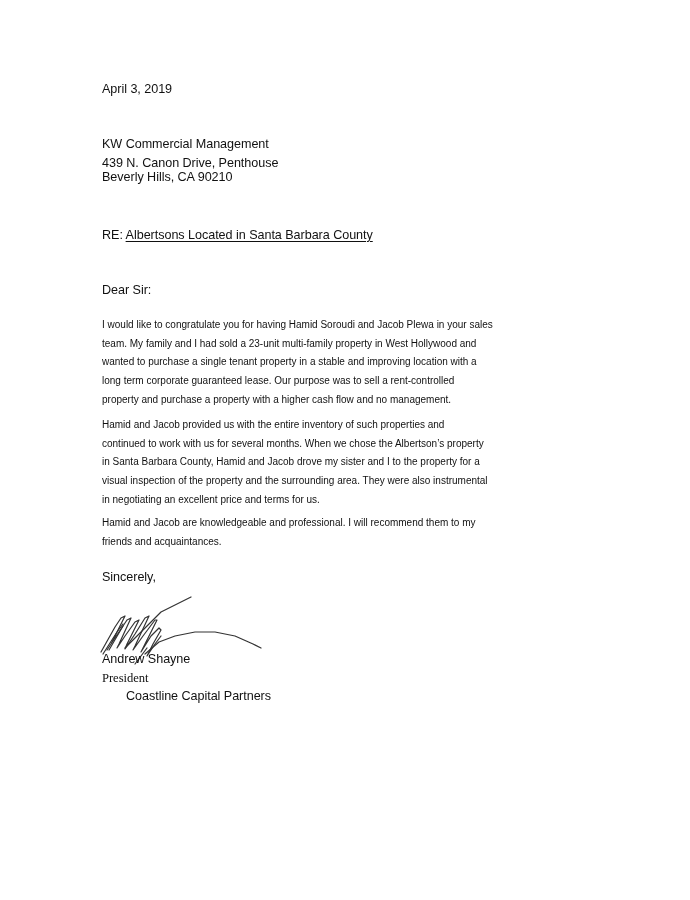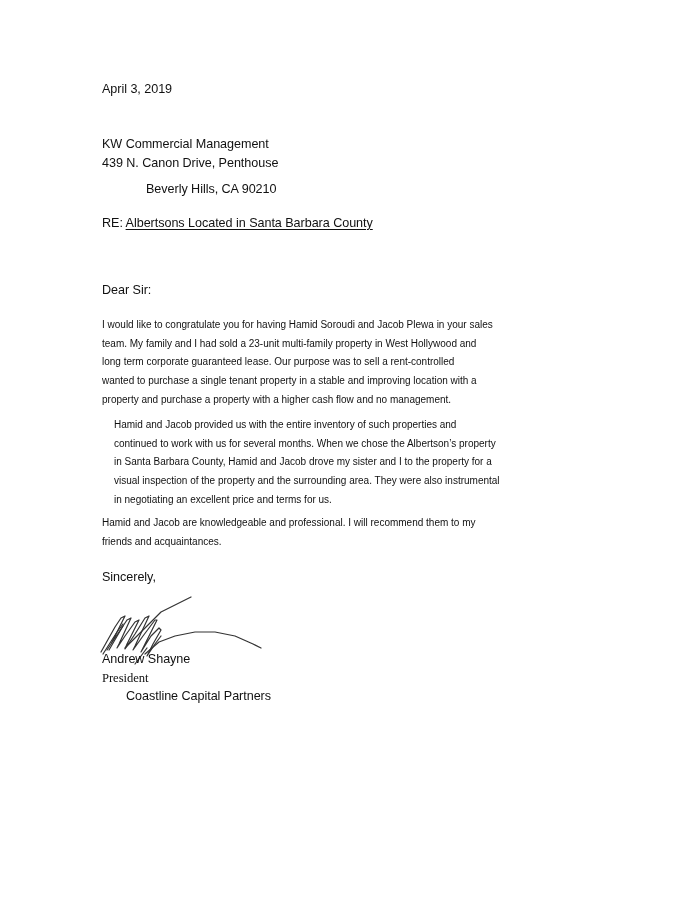--- a/index.html
+++ b/index.html
@@ -24,37 +24,37 @@
   </style>
 </head>
 <body>
 
 <div class="page">
 
   <div class="line" style="top:80px;">April 3, 2019</div>
 
   <div class="line" style="top:135px;">KW Commercial Management</div>
   <div class="line" style="top:153.5px;text-align:center;">439 N. Canon Drive, Penthouse</div>
-  <div class="line" style="top:180px;margin-left:44px;">Beverly Hills, CA 90210</div>
+  <div class="line" style="top:168px;">Beverly Hills, CA 90210</div>
 
-  <div class="line" style="top:214px;text-align:center;">
+  <div class="line" style="top:226px;text-align:center;">
     <span>RE: </span><span class="underline">Albertsons Located in Santa Barbara County</span>
   </div>
 
   <div class="line" style="top:281px;">Dear Sir:</div>
 
   <div class="para" style="top:316px;">
     <span class="pl">I would like to congratulate you for having Hamid Soroudi and Jacob Plewa in your sales</span>
     <span class="pl">team. My family and I had sold a 23-unit multi-family property in West Hollywood and</span>
+    <span class="pl">wanted to purchase a single tenant property in a stable and improving location with a</span>
     <span class="pl">long term corporate guaranteed lease. Our purpose was to sell a rent-controlled</span>
-    <span class="pl">wanted to purchase a single tenant property in a stable and improving location with a</span>
     <span class="pl">property and purchase a property with a higher cash flow and no management.</span>
   </div>
 
-  <div class="para" style="top:416px;margin-left:12px;">
+  <div class="para" style="top:416px;">
     <span class="pl">Hamid and Jacob provided us with the entire inventory of such properties and</span>
     <span class="pl">continued to work with us for several months. When we chose the Albertson’s property</span>
     <span class="pl">in Santa Barbara County, Hamid and Jacob drove my sister and I to the property for a</span>
     <span class="pl">visual inspection of the property and the surrounding area. They were also instrumental</span>
     <span class="pl">in negotiating an excellent price and terms for us.</span>
   </div>
 
   <div class="para" style="top:514px;">
     <span class="pl">Hamid and Jacob are knowledgeable and professional. I will recommend them to my</span>
     <span class="pl">friends and acquaintances.</span>

